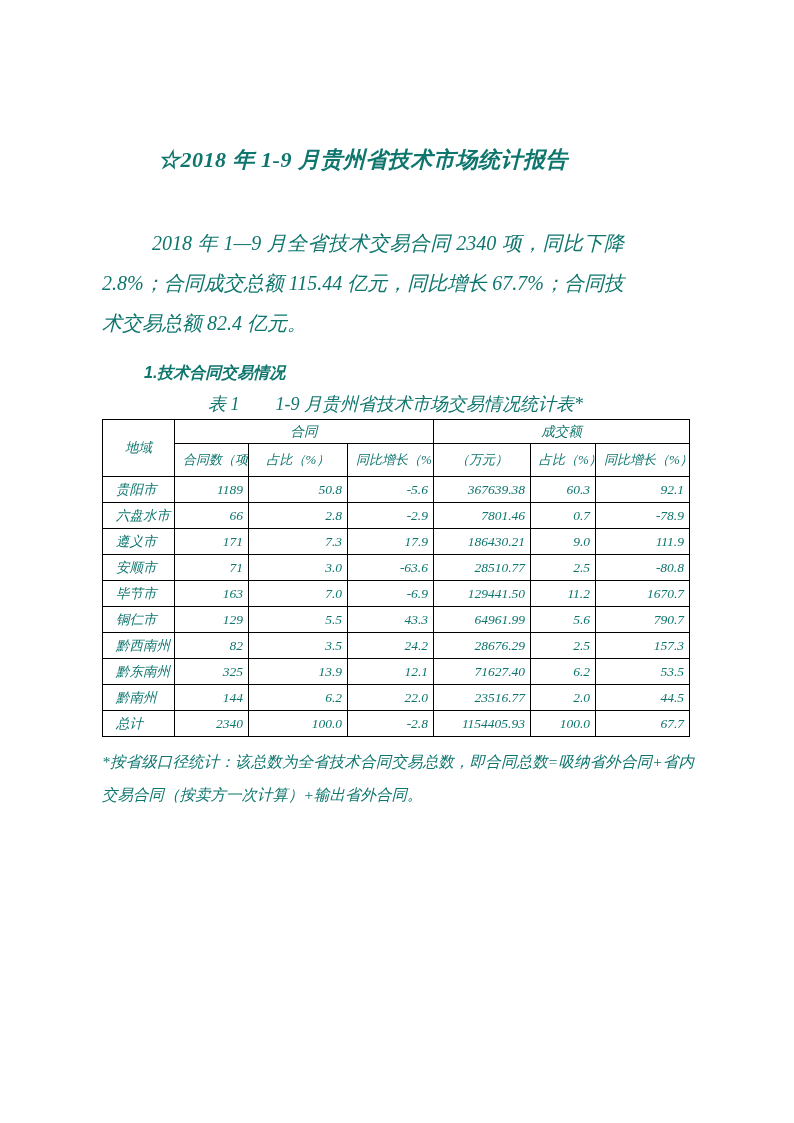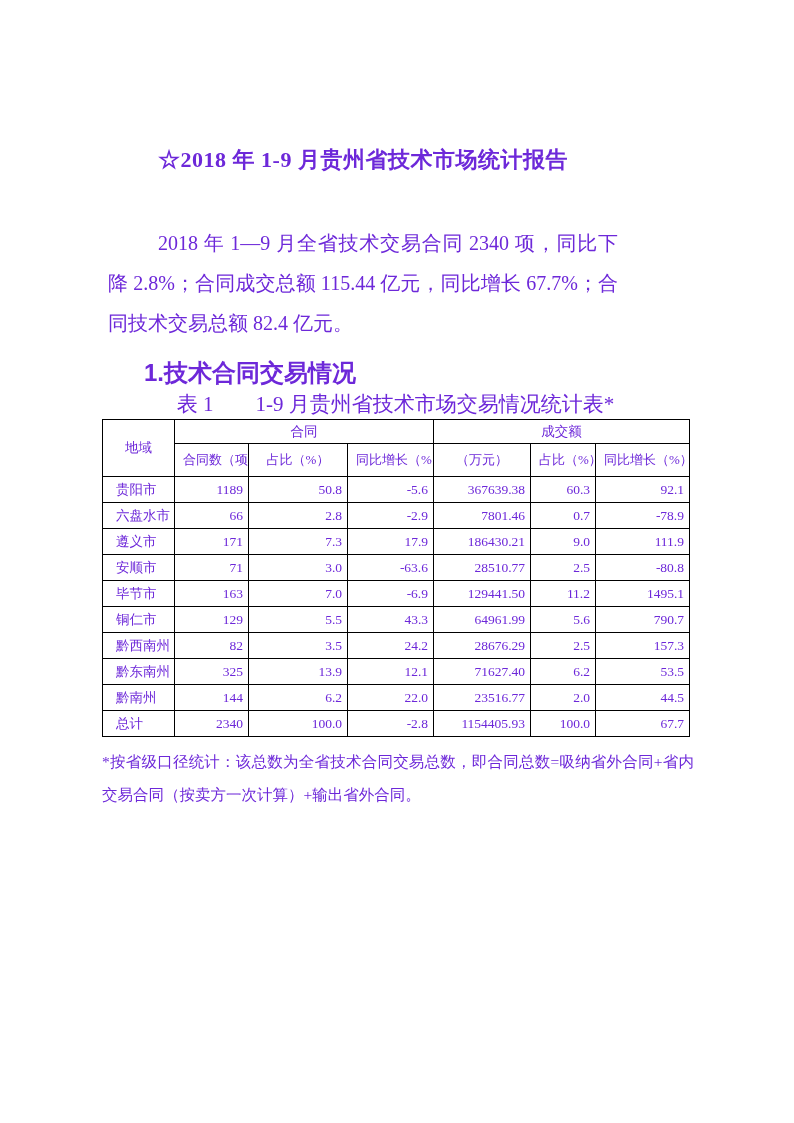--- a/index.html
+++ b/index.html
@@ -1,54 +1,55 @@
 <!DOCTYPE html>
 <html><head>
 <meta charset="utf-8">
 <style>
   html, body { margin: 0; padding: 0; background: #ffffff; }
   .page {
     position: relative;
     width: 726px;
     height: 1123px;
     background: #ffffff;
-    color: #6d28d9;
+    color: #0f766e;
     font-family: "Liberation Serif", "DejaVu Serif", serif;
     overflow: hidden;
+    font-style: italic;
   }
   .content {
     padding: 145px 94px 0 94px;
   }
   .doc-title {
     font-size: 22px;
     line-height: 30px;
     font-weight: bold;
     text-align: center;
     letter-spacing: 0.5px;
   }
   .body-para {
-    margin: 14px;
+    margin: 8px;
     font-size: 20px;
     line-height: 40px;
     text-align: justify;
     text-indent: 50px;
   }
   .para-intro { margin-top: 48px; }
   .section-heading {
     margin: 15px 0 0 50px;
-    font-size: 24px;
+    font-size: 16px;
     line-height: 30px;
     font-weight: bold;
     font-family: "Liberation Sans", "DejaVu Sans", sans-serif;
   }
   .para-section { margin-top: 0; }
   .table-caption {
     margin: 5px 0 0 8px;
     width: 587px;
-    font-size: 21px;
+    font-size: 18px;
     line-height: 22px;
     text-align: center;
   }
   table.stat-table {
     margin: 4px 0 0 8px;
     width: 587px;
     border-collapse: collapse;
     table-layout: fixed;
     font-size: 13.5px;
   }
@@ -148,21 +149,21 @@
             <td class="num">2.5</td>
             <td class="num">-80.8</td>
           </tr>
           <tr>
             <td class="region">毕节市</td>
             <td class="num">163</td>
             <td class="num">7.0</td>
             <td class="num">-6.9</td>
             <td class="num">129441.50</td>
             <td class="num">11.2</td>
-            <td class="num">1495.1</td>
+            <td class="num">1670.7</td>
           </tr>
           <tr>
             <td class="region">铜仁市</td>
             <td class="num">129</td>
             <td class="num">5.5</td>
             <td class="num">43.3</td>
             <td class="num">64961.99</td>
             <td class="num">5.6</td>
             <td class="num">790.7</td>
           </tr>

